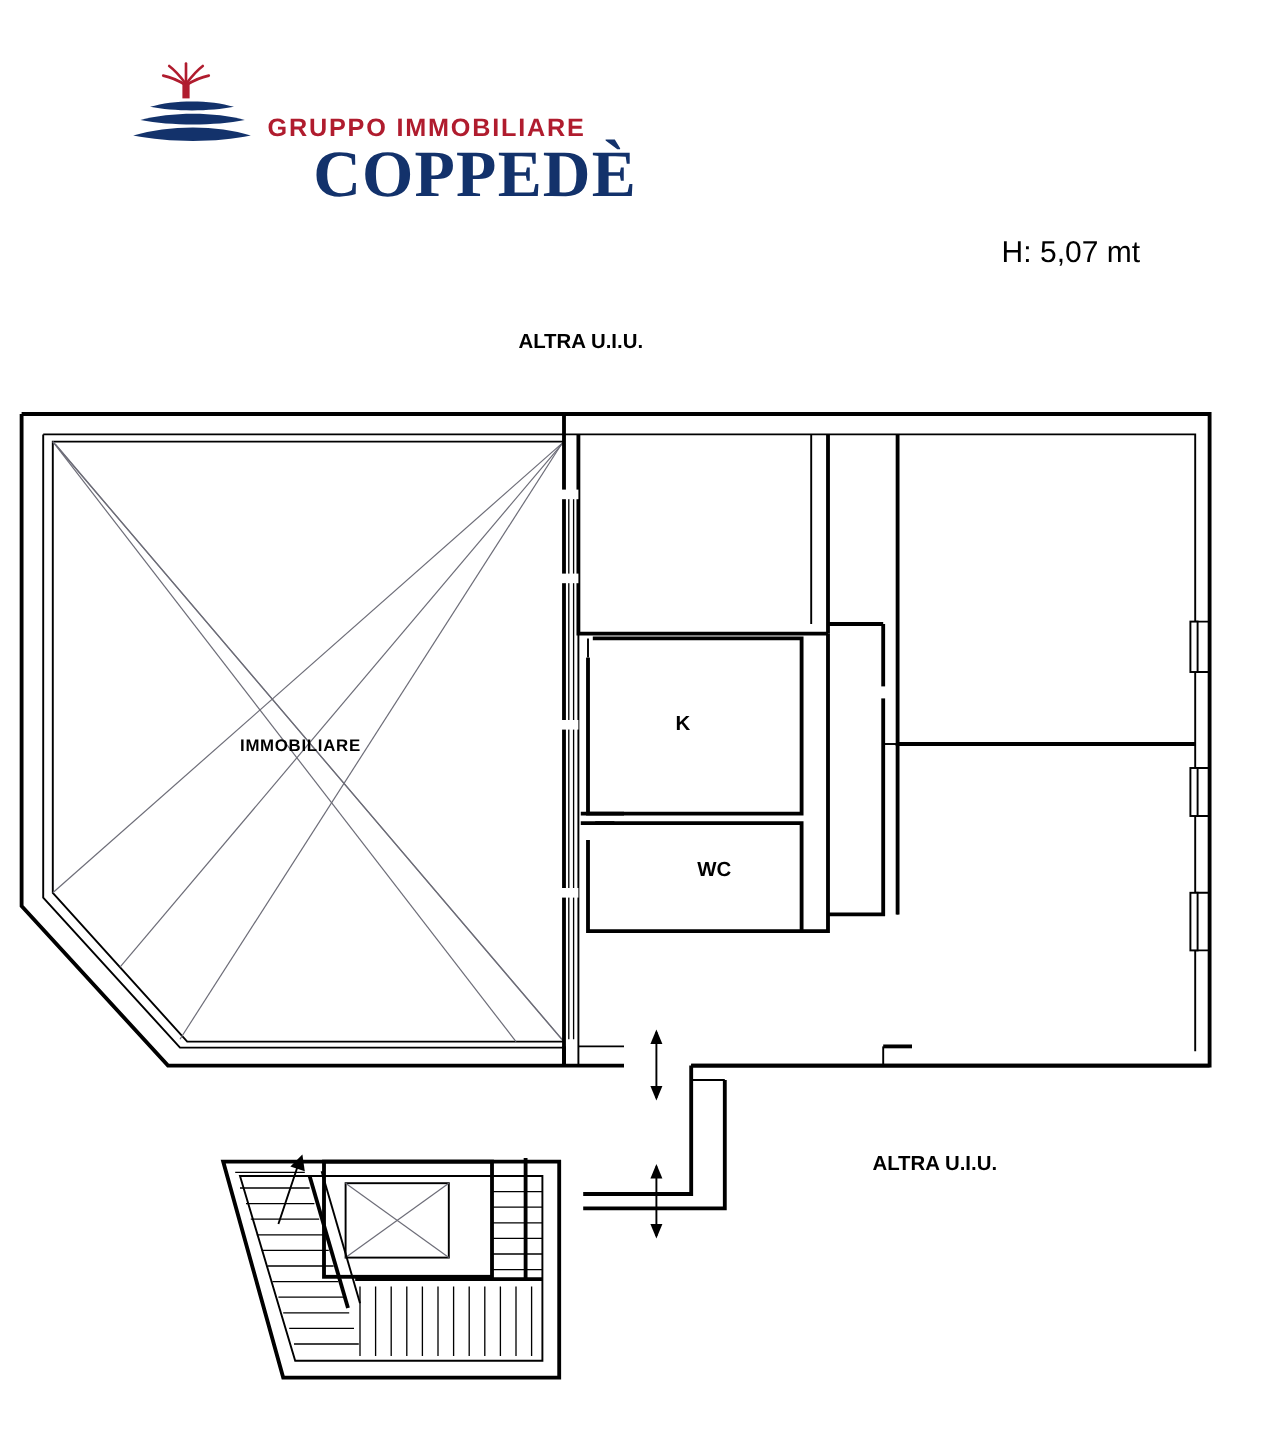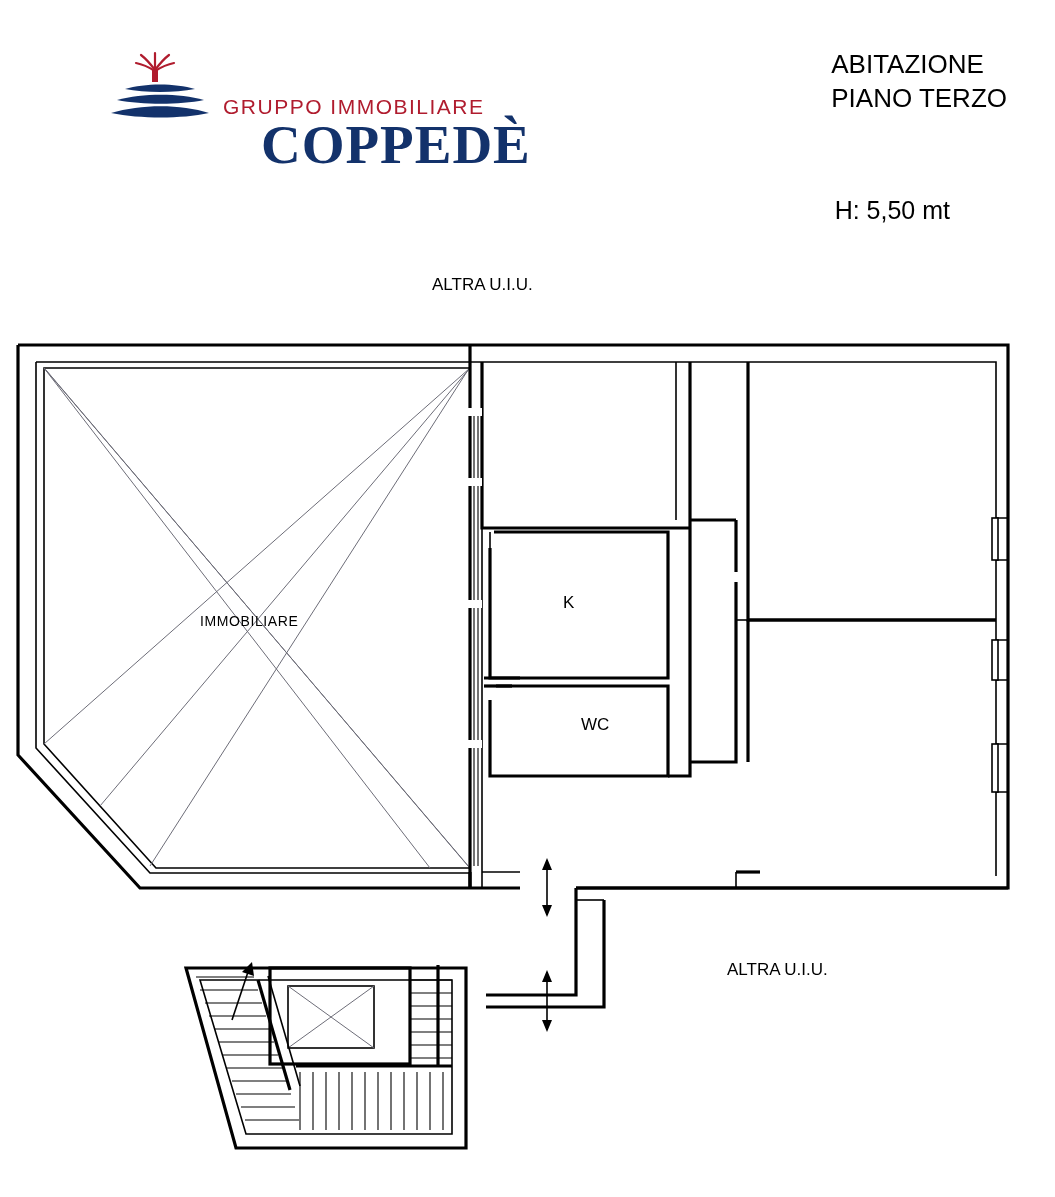--- a/index.html
+++ b/index.html
@@ -32,21 +32,21 @@
     left: 10px;
     top: 5px;
     width: 110px;
     height: 80px;
   }
   .logo-text-top {
     position: absolute;
     left: 128px;
     top: 50px;
     font-family: "Liberation Sans", sans-serif;
-    font-weight: normal;
+    font-weight: bold;
     font-size: 21px;
     letter-spacing: 1.5px;
     color: #b01c2e;
     white-space: nowrap;
   }
   .logo-text-main {
     position: absolute;
     left: 125px;
     top: 68px;
     font-family: "Liberation Serif", serif;
@@ -76,20 +76,21 @@
     font-size: 25px;
     font-family: "Liberation Sans", sans-serif;
     white-space: nowrap;
   }
 
   
   .plan-label {
     position: absolute;
     font-family: "Liberation Sans", sans-serif;
     white-space: nowrap;
+    font-weight: bold;
   }
   .lbl-altra-top   { left: 432px; top: 275px; font-size: 17px; }
   .lbl-altra-bot   { left: 727px; top: 960px; font-size: 17px; }
   .lbl-chiostrina  { left: 200px; top: 613px; font-size: 14px; letter-spacing: 0.6px; }
   .lbl-k           { left: 563px; top: 593px; font-size: 17px; }
   .lbl-wc          { left: 581px; top: 715px; font-size: 17px; }
   .lbl-disimpegno-wrap {
     position: absolute;
     left: 712px;
     top: 700px;
@@ -123,25 +124,21 @@
       <g fill="#13326b">
         <path d="M20 39 C 40 33, 70 33, 90 39 C 70 43, 40 43, 20 39 Z"></path>
         <path d="M12 50 C 38 43, 74 43, 99 50 C 74 55, 38 55, 12 50 Z"></path>
         <path d="M6 63 C 36 54, 76 54, 104 63 C 76 69, 36 69, 6 63 Z"></path>
       </g>
     </svg>
     <div class="logo-text-top">GRUPPO IMMOBILIARE</div>
     <div class="logo-text-main">COPPEDÈ</div>
   </div>
 
-  <div class="header-title">
-    <div>ABITAZIONE</div>
-    <div>PIANO TERZO</div>
-  </div>
-  <div class="header-height">H: 5,50 mt</div>
+  <div class="header-height">H: 5,07 mt</div>
 
   <svg width="1055" height="1197" style="position:absolute;left:0;top:0;">
 
     <path class="w" d="M18 345 L1008 345 L1008 888 L576 888 L576 888"></path>
     <path class="w" d="M18 345 L18 755 L140 888 L470 888"></path>
 
     <path class="wt" d="M36 362 L996 362 L996 876"></path>
     <path class="wt" d="M36 362 L36 748 L150 873 L470 873"></path>
 
     <path class="w" d="M576 888 L1008 888"></path>

